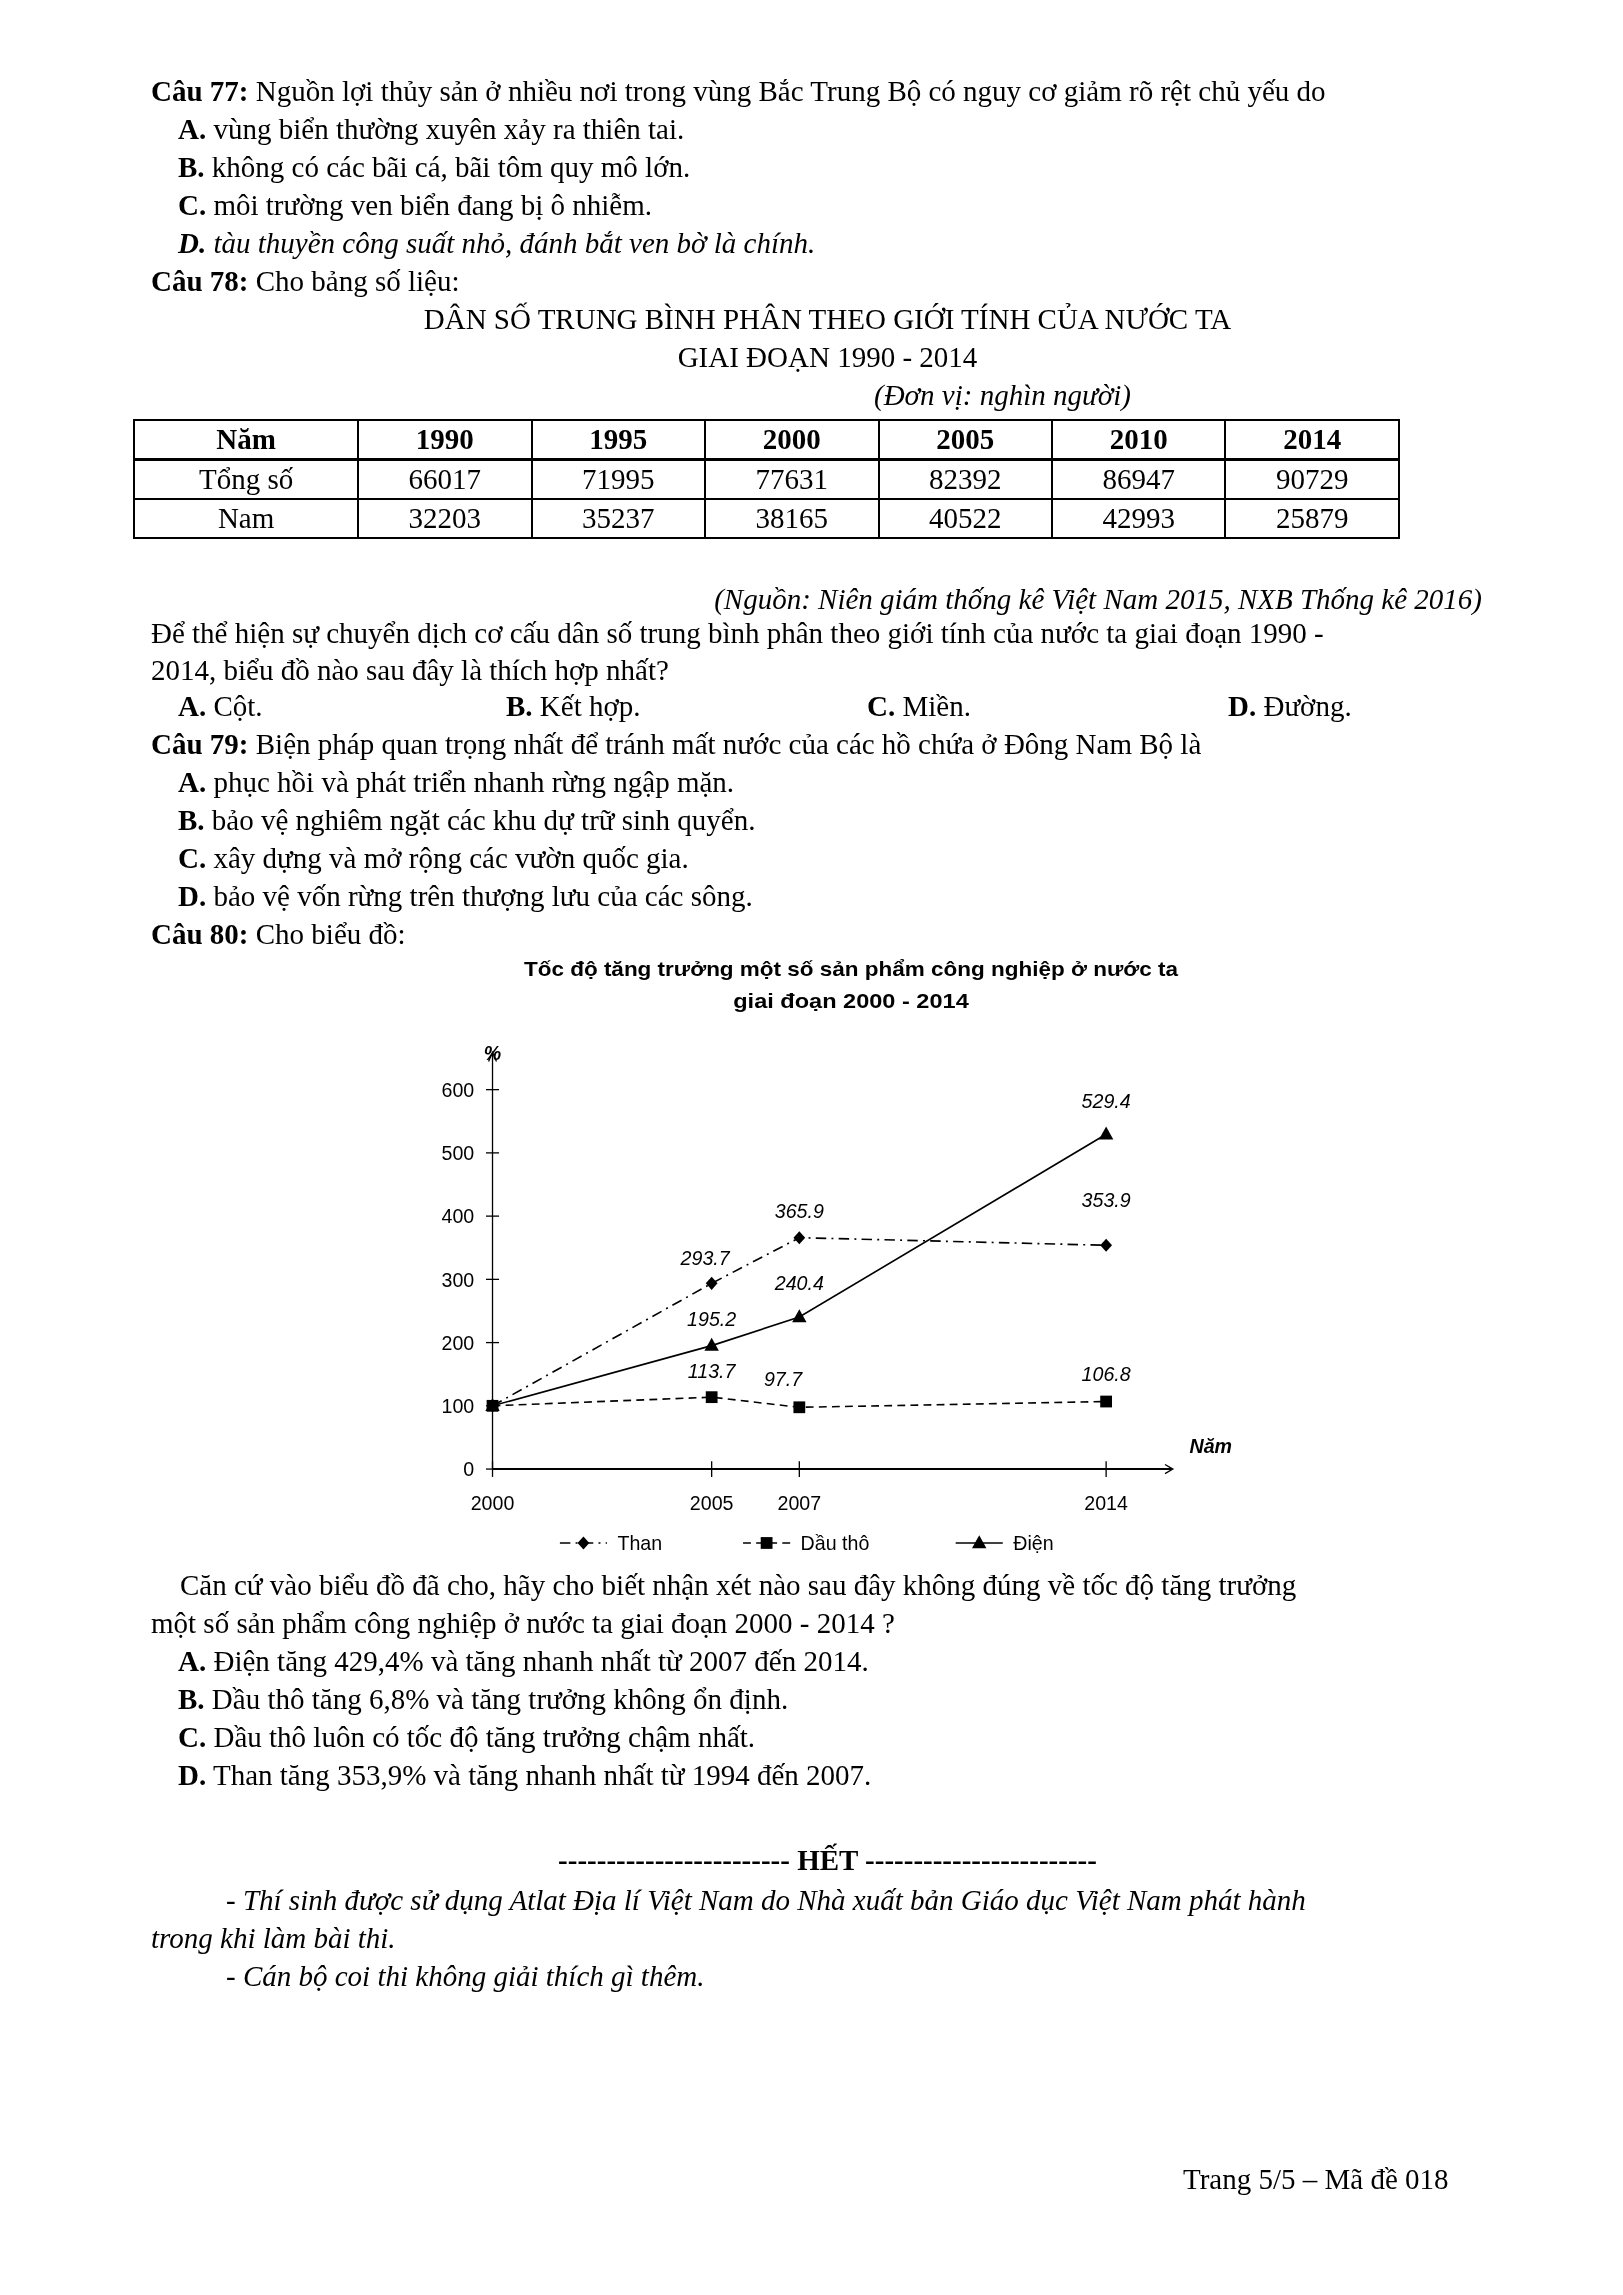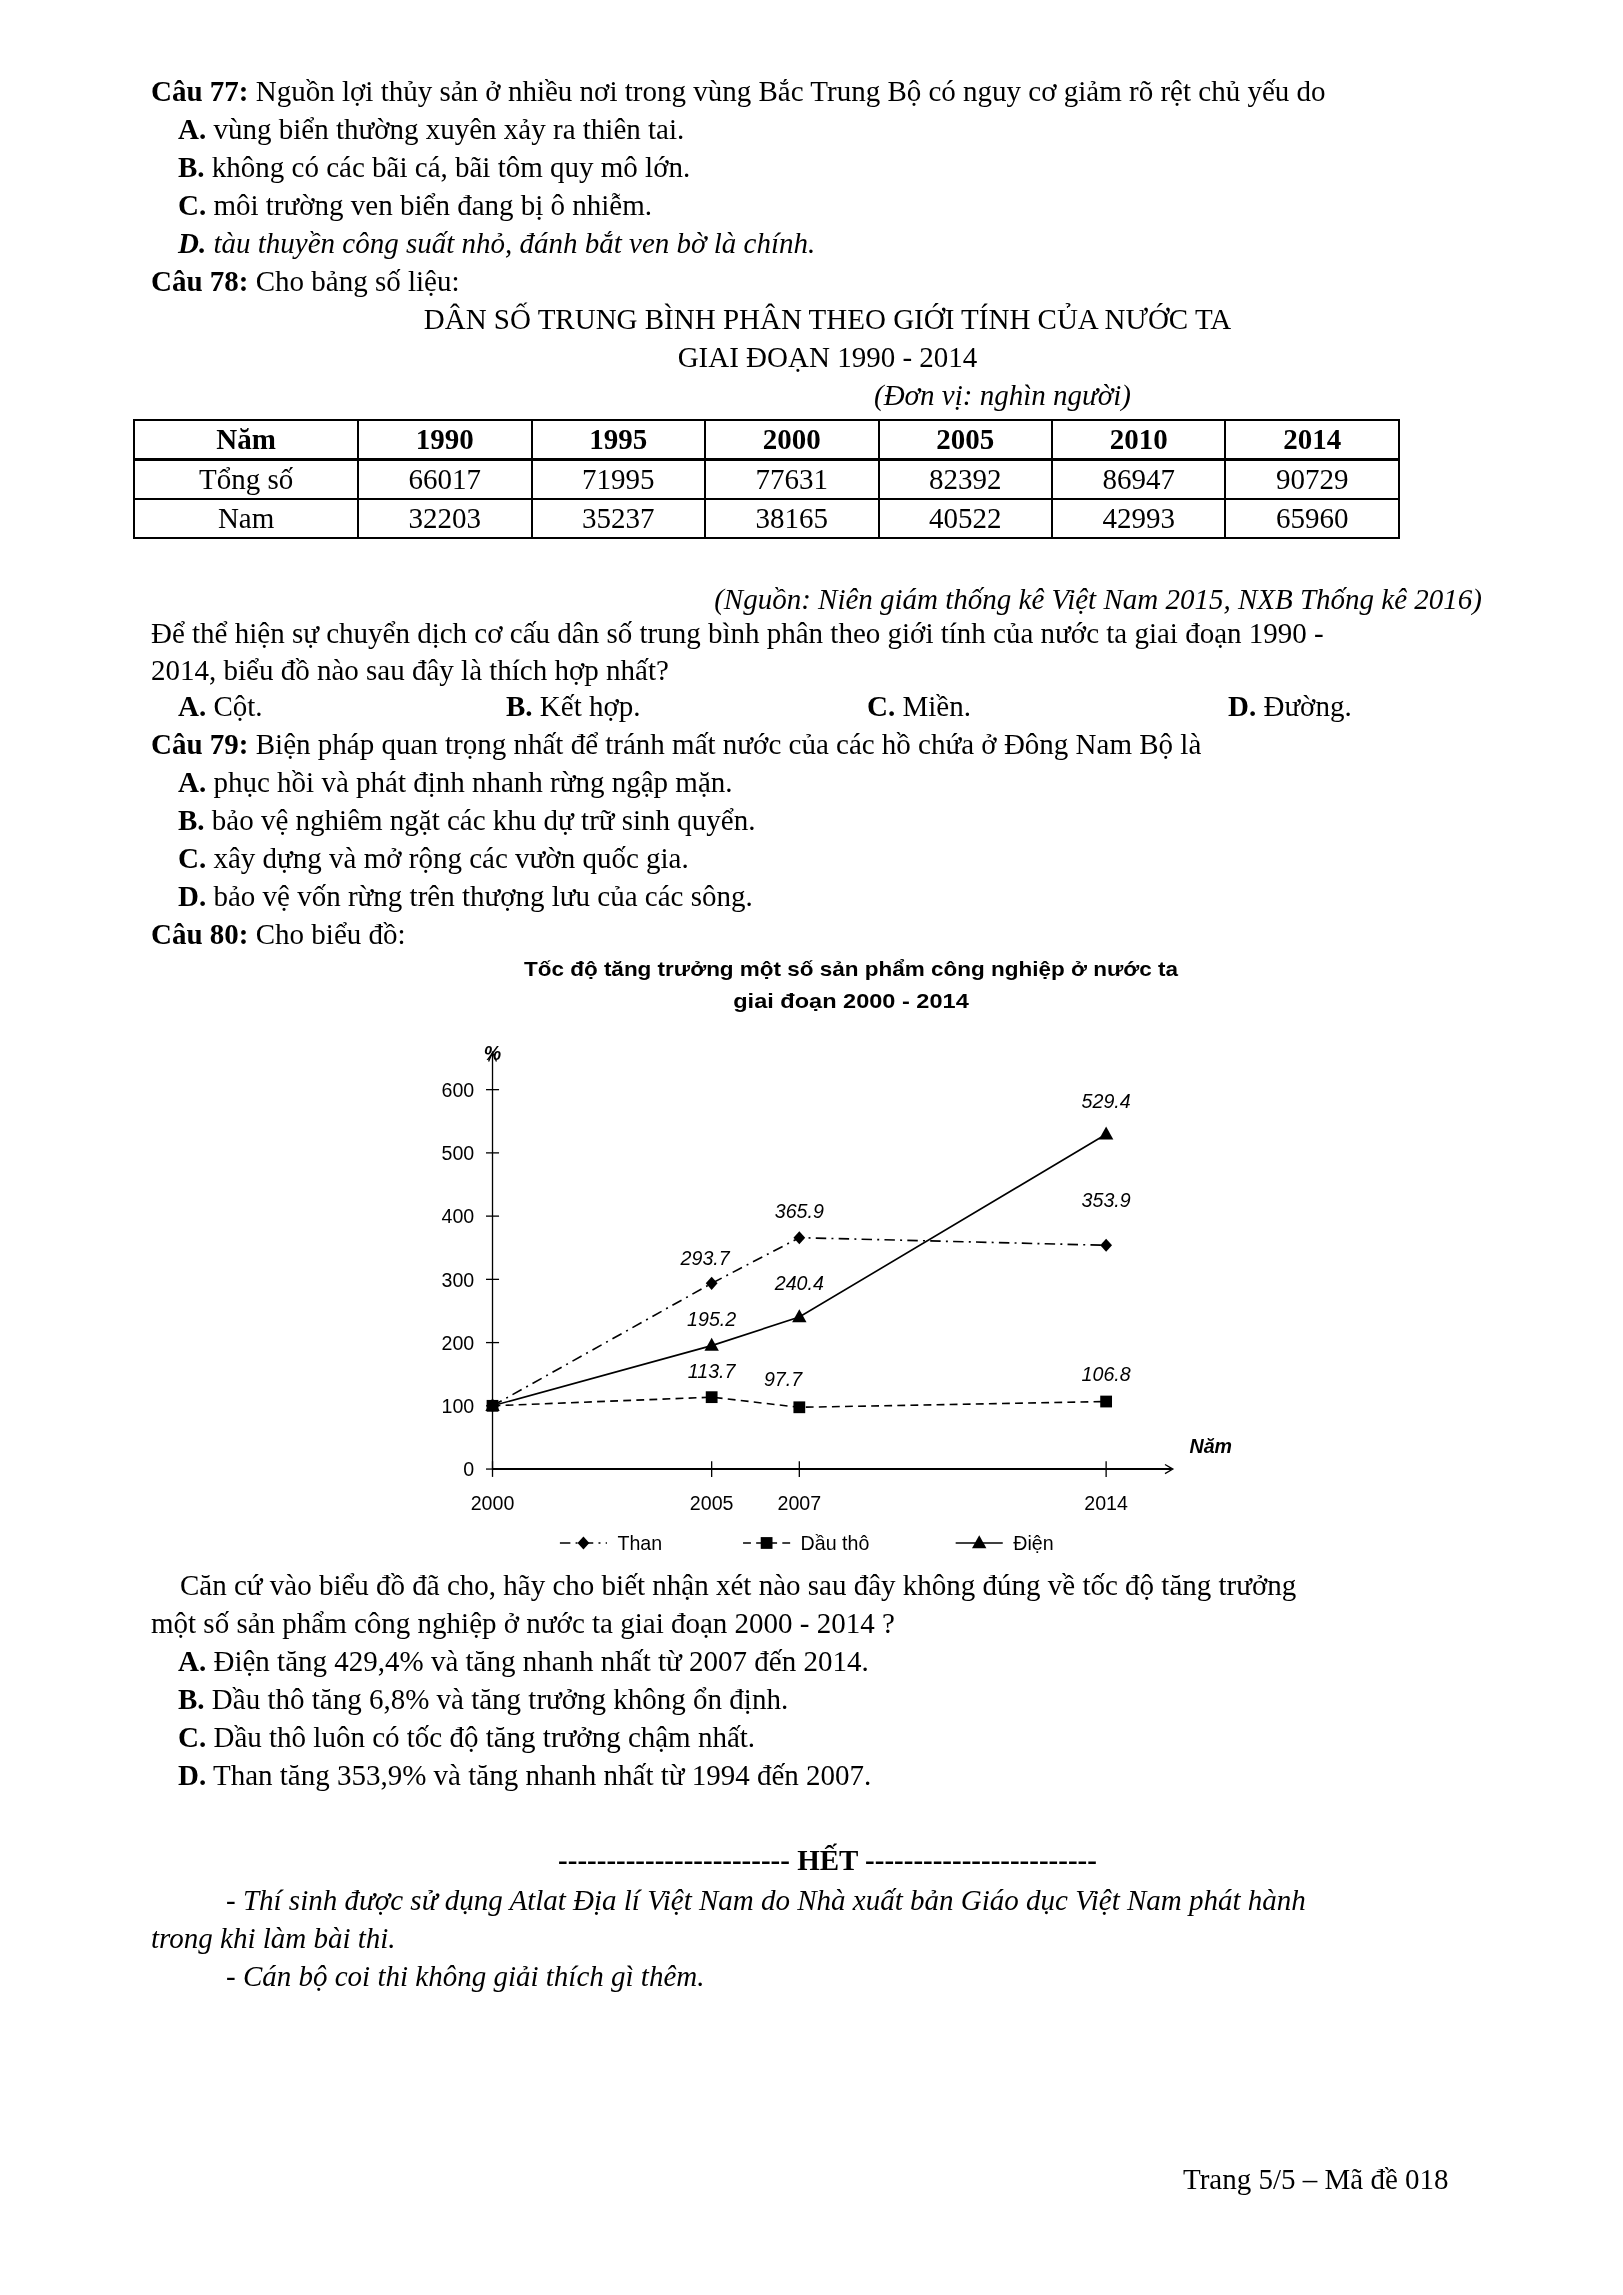--- a/index.html
+++ b/index.html
@@ -74,42 +74,42 @@
     <td>86947</td>
     <td>90729</td>
   </tr>
   <tr>
     <td>Nam</td>
     <td>32203</td>
     <td>35237</td>
     <td>38165</td>
     <td>40522</td>
     <td>42993</td>
-    <td>65960</td>
+    <td>25879</td>
   </tr>
 </tbody>
   </table>
 
 <div class="source">(Nguồn: Niên giám thống kê Việt Nam 2015, NXB Thống kê 2016)</div>
 <div class="line" style="top:615px;">Để thể hiện sự chuyển dịch cơ cấu dân số trung bình phân theo giới tính của nước ta giai đoạn 1990 -</div>
 <div class="line" style="top:652px;">2014, biểu đồ nào sau đây là thích hợp nhất?</div>
 <div class="choices4">
   <span class="c" style="left:0;"><span class="b">A.</span> <span>Cột.</span></span>
   <span class="c" style="left:328px;"><span class="b">B.</span> <span>Kết hợp.</span></span>
   <span class="c" style="left:689px;"><span class="b">C.</span> <span>Miền.</span></span>
   <span class="c" style="left:1050px;"><span class="b">D.</span> <span>Đường.</span></span>
 </div>
 
 <div class="line" style="top:726px;">
   <span class="b">Câu 79:</span>
   <span>Biện pháp quan trọng nhất để tránh mất nước của các hồ chứa ở Đông Nam Bộ là</span>
 </div>
 <div class="line opt" style="top:764px;">
   <span class="b">A.</span>
-  <span>phục hồi và phát định nhanh rừng ngập mặn.</span>
+  <span>phục hồi và phát triển nhanh rừng ngập mặn.</span>
 </div>
 <div class="line opt" style="top:802px;">
   <span class="b">B.</span>
   <span>bảo vệ nghiêm ngặt các khu dự trữ sinh quyển.</span>
 </div>
 <div class="line opt" style="top:840px;">
   <span class="b">C.</span>
   <span>xây dựng và mở rộng các vườn quốc gia.</span>
 </div>
 <div class="line opt" style="top:878px;">

